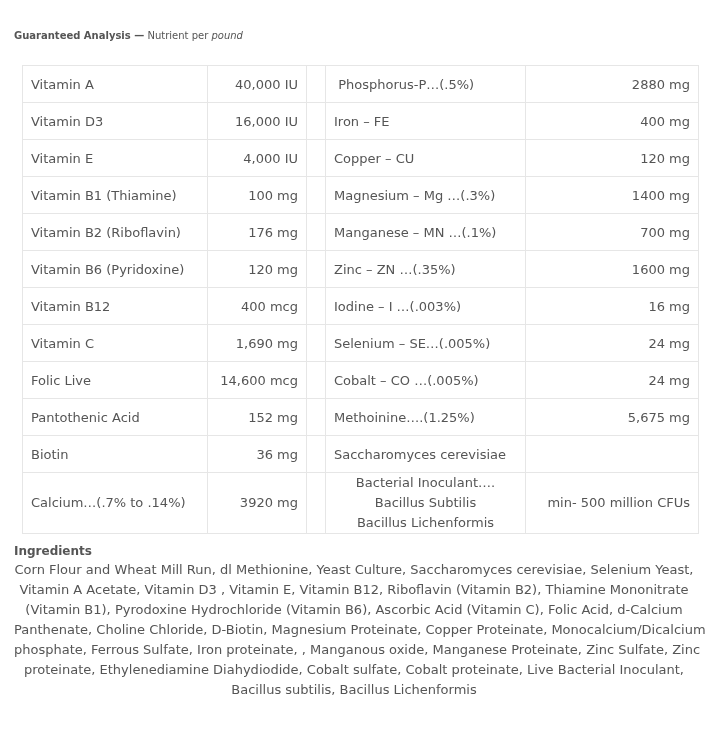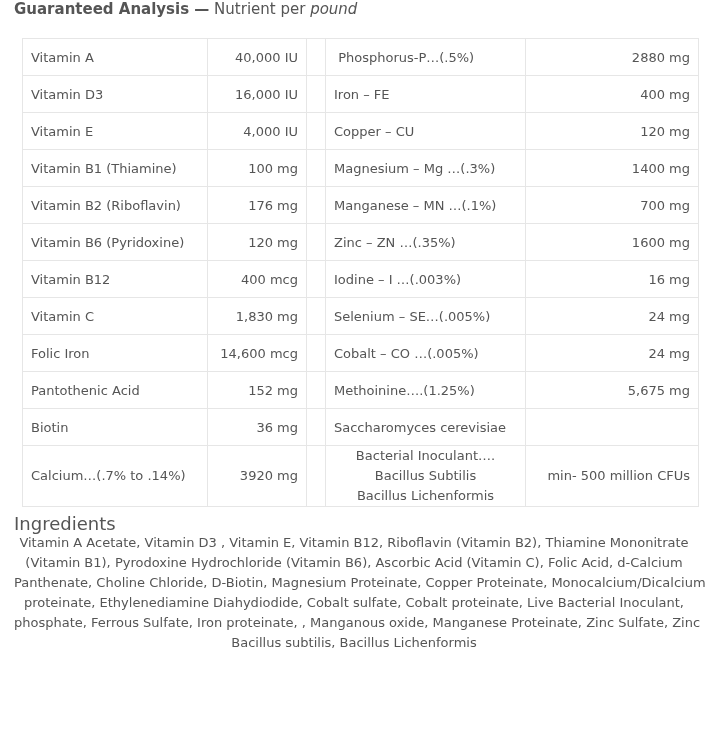--- a/index.html
+++ b/index.html
@@ -4,22 +4,22 @@
   <style>
     html, body { margin: 0; padding: 0; background: #ffffff; }
     body {
       width: 705px; height: 734px; overflow: hidden;
       font-family: "DejaVu Sans", sans-serif;
       color: #555555;
       font-size: 13px;
     }
     .wrap { position: relative; padding: 0 14px; }
     .title {
-      margin: 0; padding-top: 0; height: 30px; line-height: 18px;
-      font-size: 15px; color: #555;
+      margin: 0; padding-top: 27px; height: 30px; line-height: 18px;
+      font-size: 10px; color: #555;
     }
     .title b { font-weight: bold; color: #555; }
     .title i { font-style: italic; }
     table.ga {
       border-collapse: collapse;
       width: 676px;
       table-layout: fixed;
       margin: 8px;
     }
     table.ga td {
@@ -31,21 +31,21 @@
       vertical-align: middle;
       white-space: nowrap;
     }
     td.num { text-align: right; }
     td.tall { height: 70px; line-height: 20px; }
     col.c1 { width: 185px; }
     col.c2 { width: 99px; }
     col.c3 { width: 19px; }
     col.c4 { width: 200px; }
     col.c5 { width: 173px; }
-    .ing-title { font-weight: normal; margin-top: 4px; line-height: 18px; font-size: 18px; color: #555; }
+    .ing-title { font-weight: bold; margin-top: 4px; line-height: 18px; font-size: 12px; color: #555; }
     .ing-body { line-height: 20px; font-size: 13px; color: #555; width: 680px; }
     .line { display: block; white-space: nowrap; text-align: center; }
   </style>
 </head>
 <body>
 
 <div class="wrap">
   <div class="title">
     <b>Guaranteed Analysis —</b><span> Nutrient per </span><i>pound</i>
   </div>
@@ -103,27 +103,27 @@
       </tr>
       <tr>
         <td>Vitamin B12</td>
         <td class="num">400 mcg</td>
         <td></td>
         <td>Iodine – I …(.003%)</td>
         <td class="num">16 mg</td>
       </tr>
       <tr>
         <td>Vitamin C</td>
-        <td class="num">1,830 mg</td>
+        <td class="num">1,690 mg</td>
         <td></td>
         <td>Selenium – SE…(.005%)</td>
         <td class="num">24 mg</td>
       </tr>
       <tr>
-        <td>Folic Iron</td>
+        <td>Folic Live</td>
         <td class="num">14,600 mcg</td>
         <td></td>
         <td>Cobalt – CO …(.005%)</td>
         <td class="num">24 mg</td>
       </tr>
       <tr>
         <td>Pantothenic Acid</td>
         <td class="num">152 mg</td>
         <td></td>
         <td>Methoinine….(1.25%)</td>
@@ -145,20 +145,21 @@
           <span class="line">Bacillus Subtilis</span>
           <span class="line">Bacillus Lichenformis</span>
         </td>
         <td class="num tall">min- 500 million CFUs</td>
       </tr>
     </tbody>
   </table>
 
   <div class="ing-title">Ingredients</div>
   <div class="ing-body">
+    <span class="line">Corn Flour and Wheat Mill Run, dl Methionine, Yeast Culture, Saccharomyces cerevisiae, Selenium Yeast,</span>
     <span class="line">Vitamin A Acetate, Vitamin D3 , Vitamin E, Vitamin B12, Riboflavin (Vitamin B2), Thiamine Mononitrate</span>
     <span class="line">(Vitamin B1), Pyrodoxine Hydrochloride (Vitamin B6), Ascorbic Acid (Vitamin C), Folic Acid, d-Calcium</span>
     <span class="line">Panthenate, Choline Chloride, D-Biotin, Magnesium Proteinate, Copper Proteinate, Monocalcium/Dicalcium</span>
+    <span class="line">phosphate, Ferrous Sulfate, Iron proteinate, , Manganous oxide, Manganese Proteinate, Zinc Sulfate, Zinc</span>
     <span class="line">proteinate, Ethylenediamine Diahydiodide, Cobalt sulfate, Cobalt proteinate, Live Bacterial Inoculant,</span>
-    <span class="line">phosphate, Ferrous Sulfate, Iron proteinate, , Manganous oxide, Manganese Proteinate, Zinc Sulfate, Zinc</span>
     <span class="line">Bacillus subtilis, Bacillus Lichenformis</span>
   </div>
 </div>
 
 </body></html>

